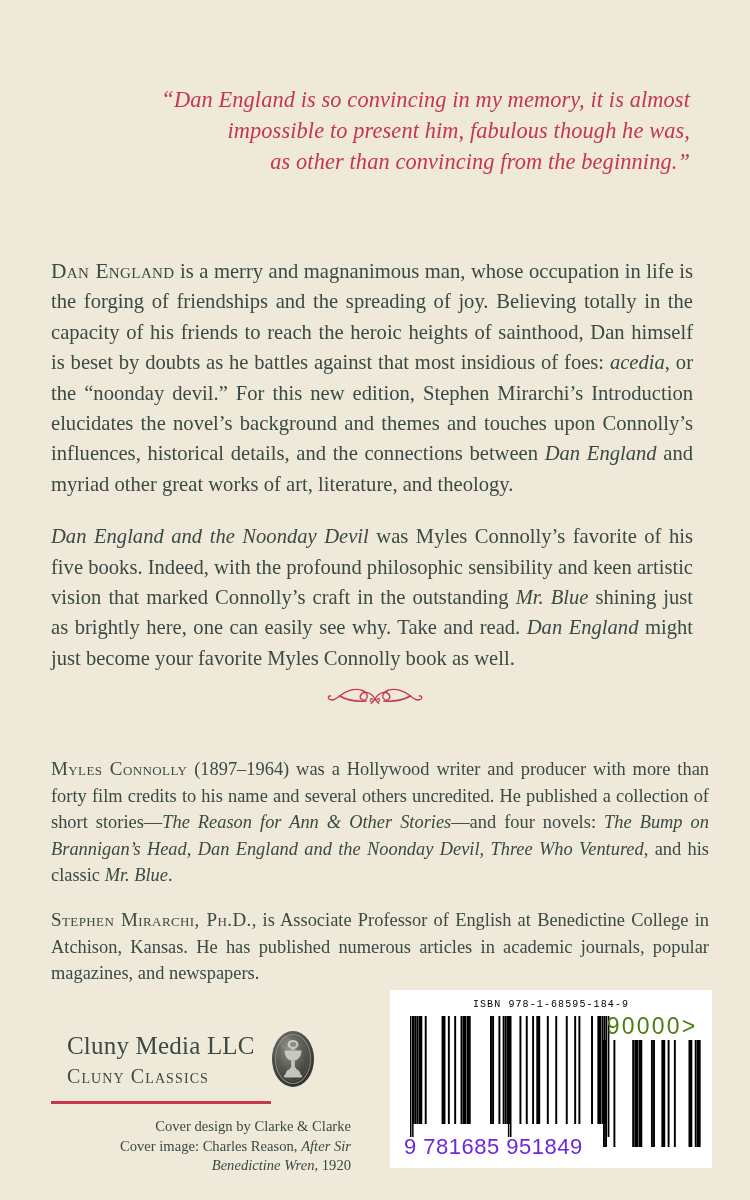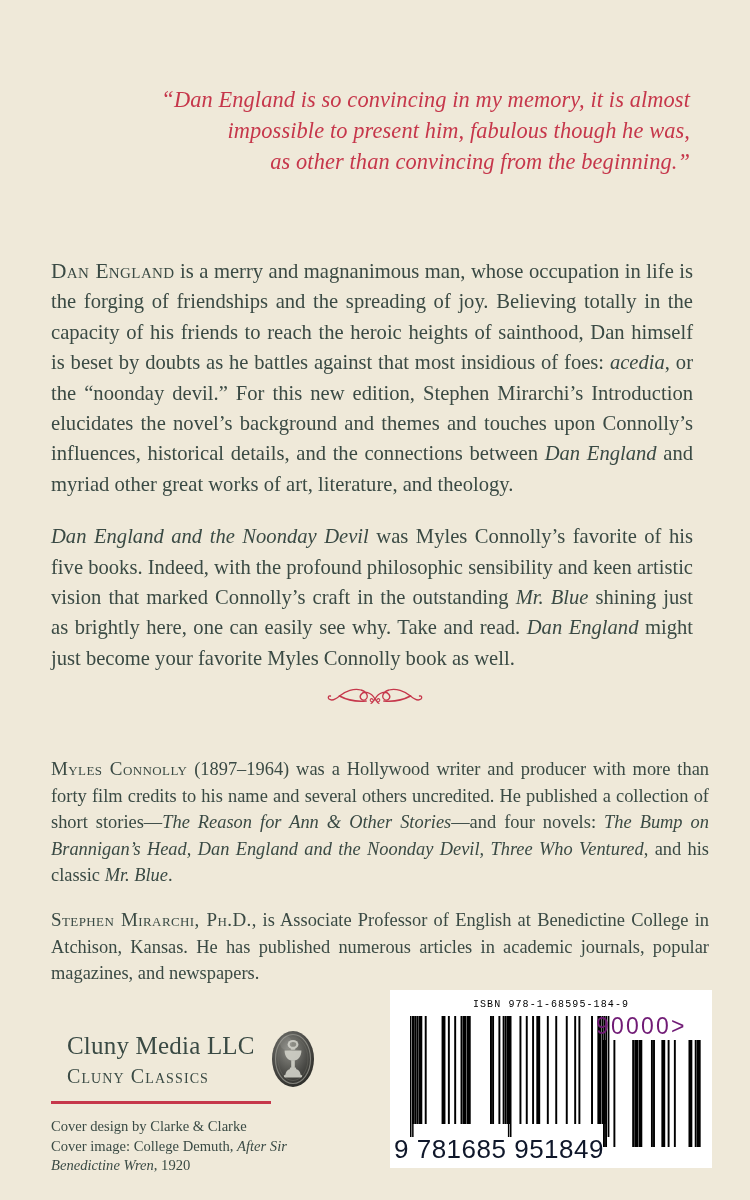--- a/index.html
+++ b/index.html
@@ -121,20 +121,21 @@
     background: #C6374B;
   }
 
   #credits {
     position: absolute;
     left: 51px;
     top: 1117px;
     width: 300px;
     font-size: 14.6px;
     line-height: 19.5px;
+    text-align: right;
   }
   #credits .cline { display: block; white-space: nowrap; }
 
   
   #barcode-panel {
     position: absolute;
     left: 390px;
     top: 990px;
     width: 322px;
     height: 178px;
@@ -152,35 +153,36 @@
   }
   #ean-main {
     position: absolute;
     left: 20px;
     top: 26px;
     width: 200px;
     height: 121px;
   }
   #ean-digits {
     position: absolute;
-    left: 4px;
+    left: 14px;
     top: 144px;
     width: 208px;
-    color: #0f172a;
+    color: #6d28d9;
     font-family: "Liberation Sans", "DejaVu Sans", sans-serif;
-    font-size: 26px;
+    font-size: 22px;
     letter-spacing: 0.5px;
     white-space: nowrap;
   }
   #addon-digits {
     position: absolute;
     left: 206px;
     top: 23px;
     width: 112px;
-    color: #701a75;
+    text-align: center;
+    color: #4d7c0f;
     font-family: "Liberation Sans", "DejaVu Sans", sans-serif;
     font-size: 23px;
     letter-spacing: 2.2px;
   }
   #ean-addon {
     position: absolute;
     left: 213px;
     top: 50px;
     width: 98px;
     height: 107px;
@@ -253,21 +255,21 @@
           <ellipse cx="15" cy="13" rx="6" ry="7" fill="#ffffff" opacity="0.09"></ellipse>
         </svg>
       </div>
     </div>
   </div>
 
   <div id="red-rule"></div>
 
   <div id="credits">
     <span class="cline">Cover design by Clarke &amp; Clarke</span>
-    <span class="cline"><span>Cover image: College Demuth, </span><span class="ital">After Sir</span></span>
+    <span class="cline"><span>Cover image: Charles Reason, </span><span class="ital">After Sir</span></span>
     <span class="cline"><span class="ital">Benedictine Wren</span><span class="oldstyle">, 1920</span></span>
   </div>
 
   <div id="barcode-panel">
     <div id="isbn-text">ISBN 978-1-68595-184-9</div>
 
     <svg id="ean-main" viewBox="0 0 200 121" preserveAspectRatio="none">
       <g fill="#000" id="ean-main-bars">
           <rect x="2.11" y="0" width="1.94" height="108"></rect>
           <rect x="4.21" y="0" width="1.94" height="108"></rect>

